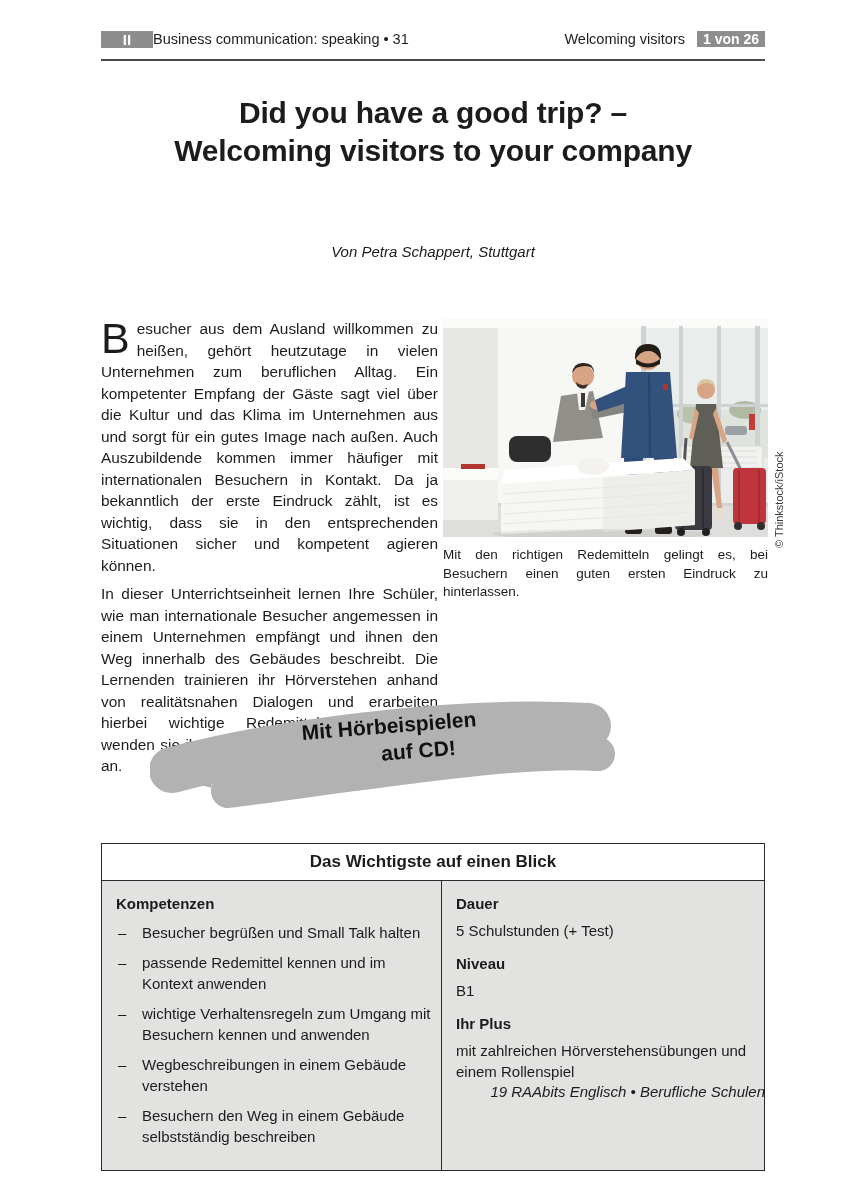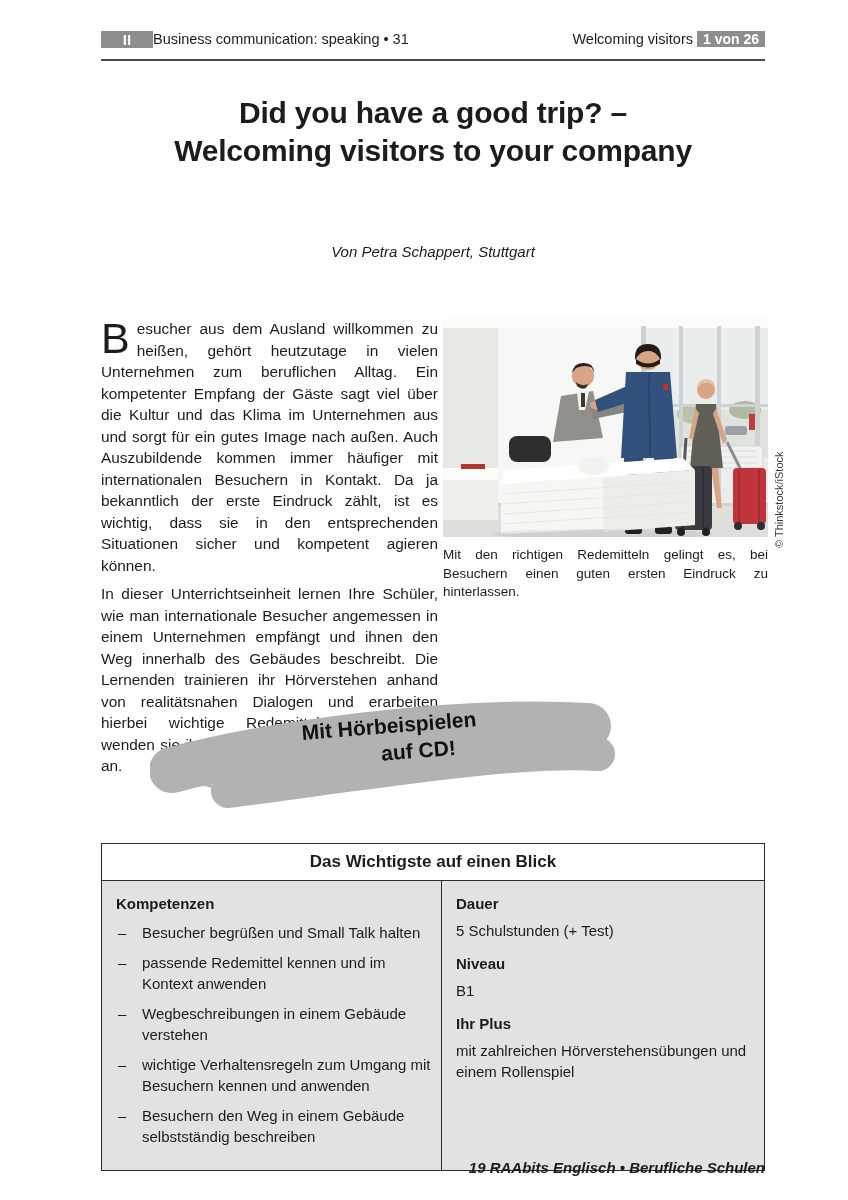--- a/index.html
+++ b/index.html
@@ -14,21 +14,21 @@
     display:flex;align-items:flex-start;border-bottom:2px solid #4b4b4b;
   }
   .badge{
     background:#8d8d8d;color:#fff;font-weight:bold;font-size:15px;
     display:flex;align-items:center;justify-content:center;
   }
   .badge.sec{width:52px;}
   .badge.pg{width:68px;font-size:14px;}
   .kopf .ltext{flex:0 0 auto;display:flex;align-items:center;font-size:14.5px;}
   .kopf .spacer{flex:1;}
-  .kopf .rtext{display:flex;align-items:center;margin-right:4px;font-size:14.5px;}
+  .kopf .rtext{display:flex;align-items:center;margin-right:12px;font-size:14.5px;}
   
   .title{
     position:absolute;left:101px;top:94px;width:664px;text-align:center;
     font-size:30px;font-weight:bold;line-height:38px;letter-spacing:-0.2px;
   }
   .author{
     position:absolute;left:101px;top:203px;width:664px;text-align:center;
     font-style:italic;font-size:15px;margin-top:40px;
   }
   
@@ -78,21 +78,21 @@
   .klist{list-style:none;margin:0;padding:0;}
   .klist li{
     position:relative;padding-left:26px;margin-bottom:9px;line-height:21px;
   }
   .klist li::before{content:"–";position:absolute;left:2px;}
   .dsec{margin-bottom:14px;}
   .dsec h4{margin:2px 0 8px 0;}
   .dsec .dline{line-height:21px;}
   
   .footer{
-    position:absolute;right:83px;top:1159px;font-style:italic;font-size:15px;font-weight:bold;
+    position:absolute;right:83px;top:1083px;font-style:italic;font-size:15px;
   }
 </style>
 </head>
 <body>
 
 <div class="page">
 
   <div class="kopf">
     <div class="badge sec">II</div>
     <div class="ltext">Business communication: speaking  •  31</div>
@@ -235,22 +235,22 @@
   </div>
 
   <div class="tbl">
     <div class="tbl-head">Das Wichtigste auf einen Blick</div>
     <div class="tbl-body">
       <div class="cell left">
         <h4>Kompetenzen</h4>
         <ul class="klist">
           <li>Besucher begrüßen und Small Talk halten</li>
           <li>passende Redemittel kennen und im Kontext anwenden</li>
+          <li>wichtige Verhaltensregeln zum Umgang mit Besuchern kennen und anwenden</li>
           <li>Wegbeschreibungen in einem Gebäude verstehen</li>
-          <li>wichtige Verhaltensregeln zum Umgang mit Besuchern kennen und anwenden</li>
           <li>Besuchern den Weg in einem Gebäude selbstständig beschreiben</li>
         </ul>
       </div>
       <div class="cell right">
         <div class="dsec">
           <h4>Dauer</h4>
           <div class="dline">5 Schulstunden (+ Test)</div>
         </div>
         <div class="dsec">
           <h4>Niveau</h4>

